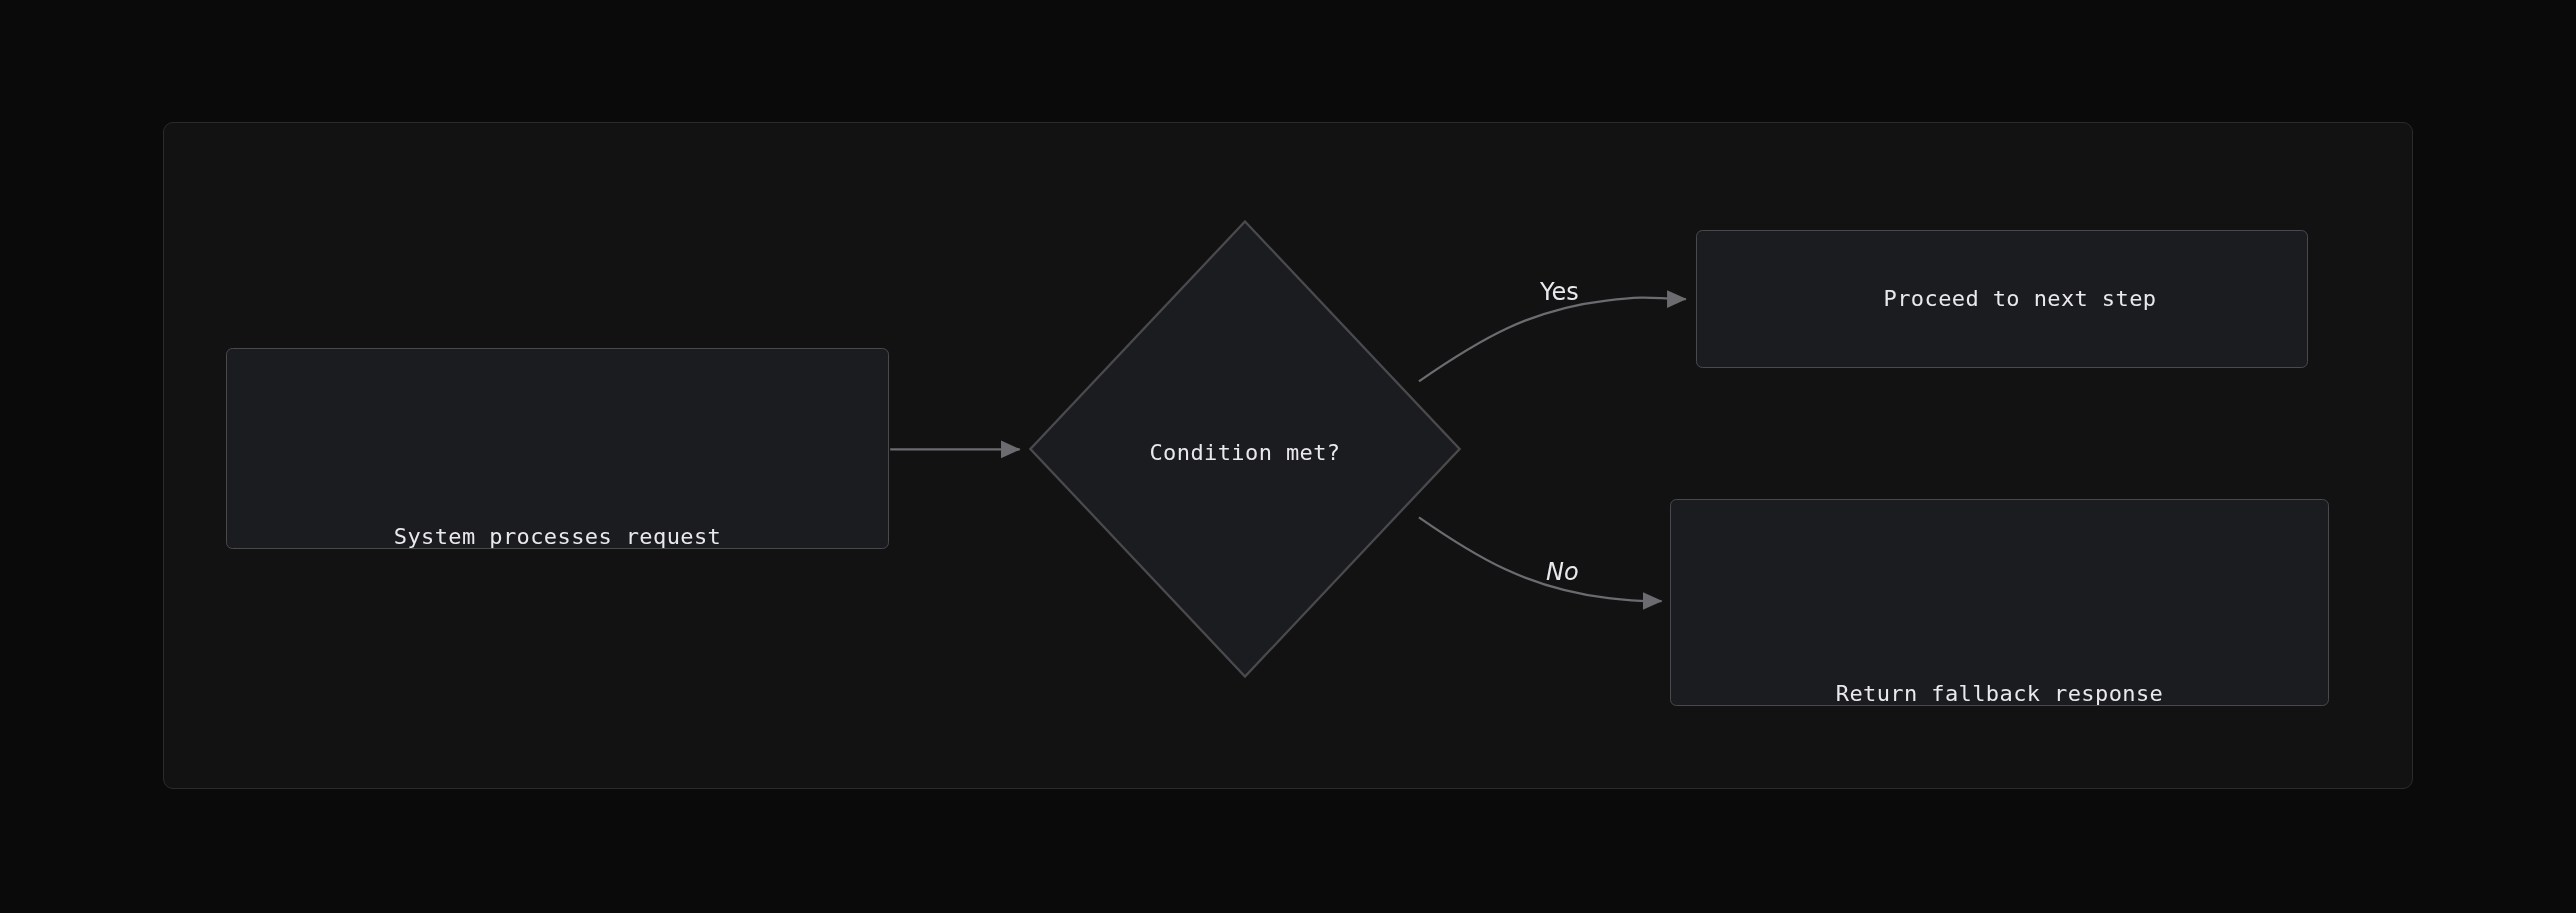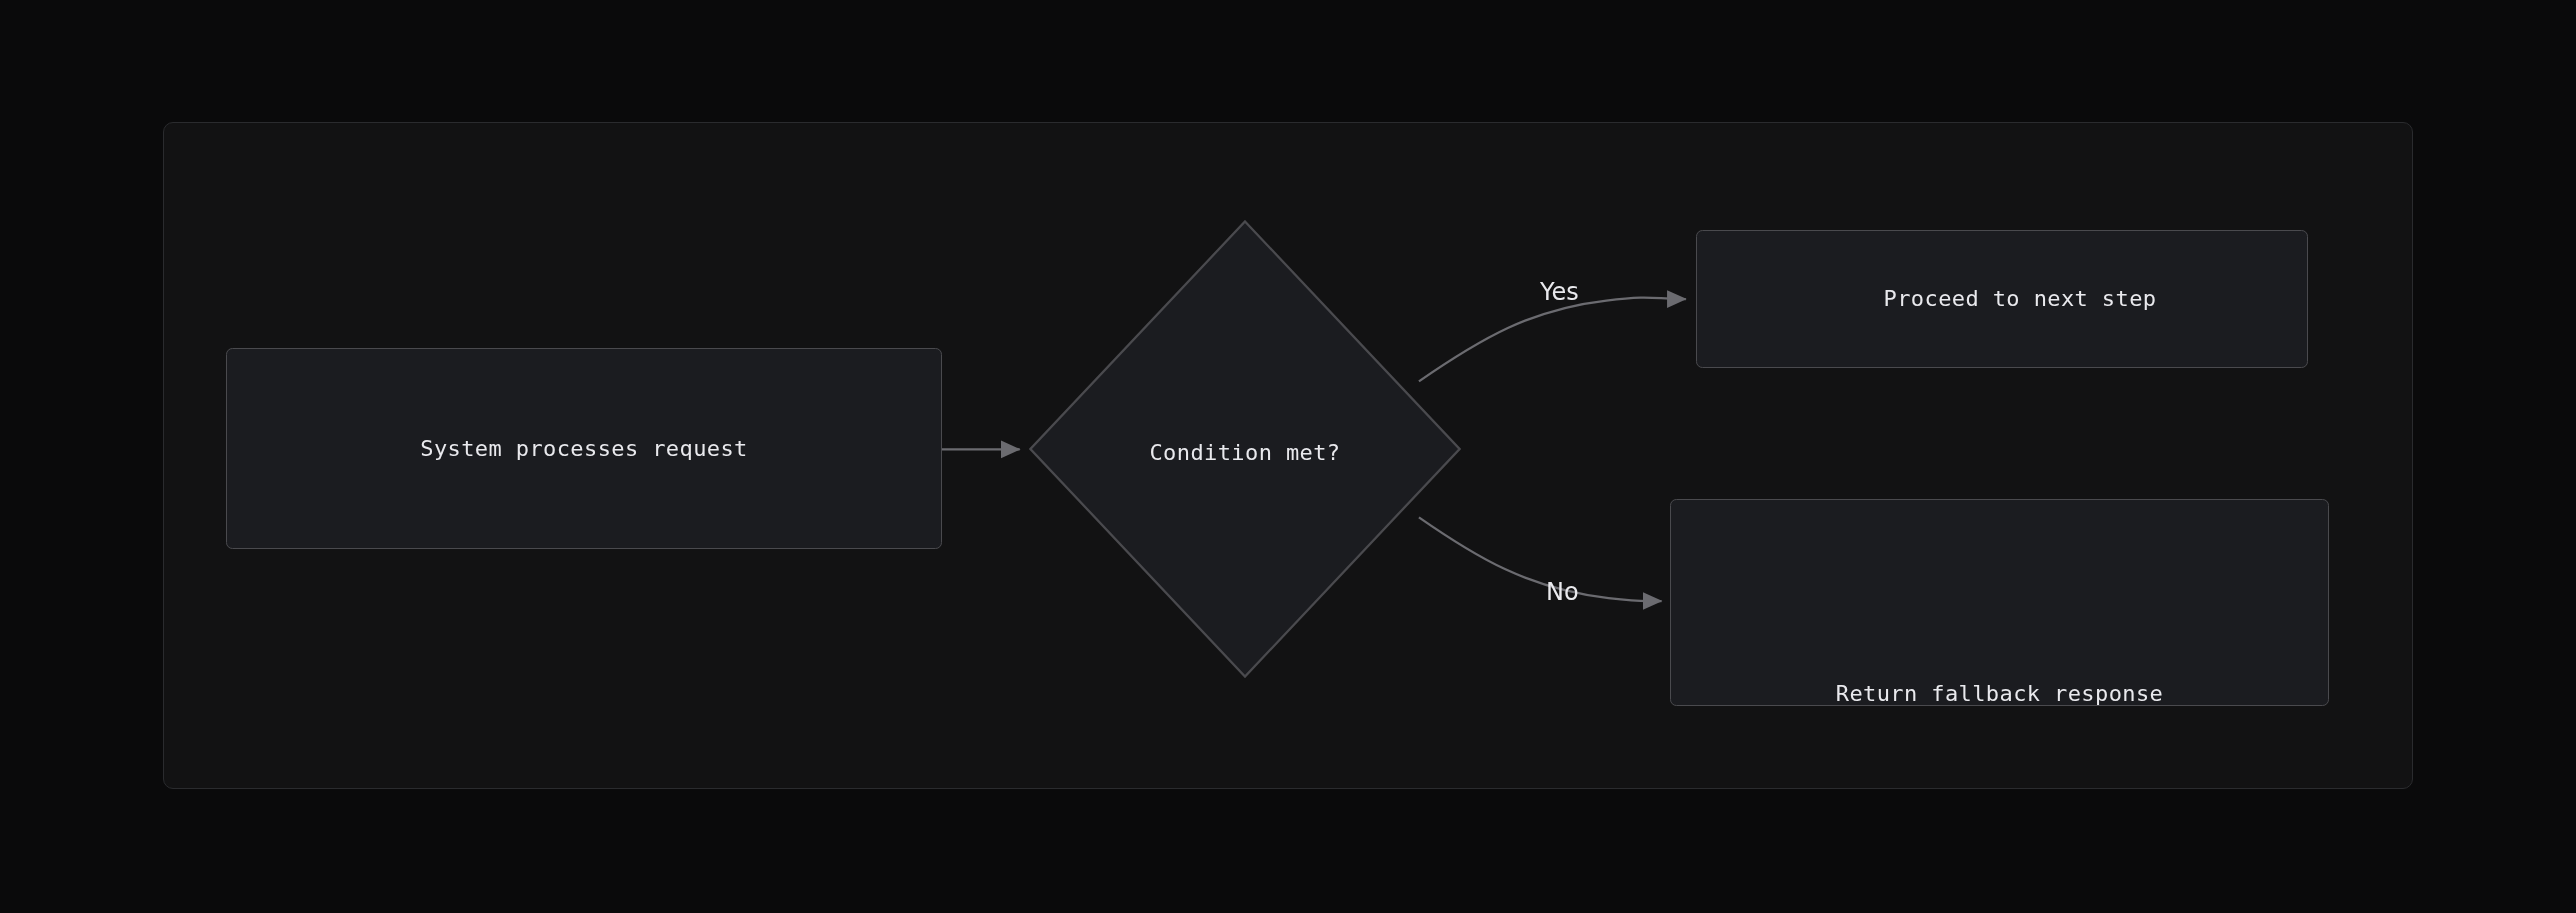--- a/index.html
+++ b/index.html
@@ -62,22 +62,23 @@
     font-size: 22px;
     letter-spacing: 0.4px;
     color: #e9e9ed;
     white-space: nowrap;
     line-height: 1;
   }
 
   #node-process {
     left: 226px;
     top: 348px;
-    width: 716px;
+    width: 663px;
     height: 201px;
+    align-items: flex-end;
   }
   #node-proceed {
     left: 1696px;
     top: 230px;
     width: 612px;
     height: 138px;
     padding-left: 36px;
   }
   #node-fallback {
     left: 1670px;
@@ -127,21 +128,22 @@
     color: #e9e9ed;
     white-space: nowrap;
     line-height: 1;
   }
   #edge-label-yes {
     left: 1540px;
     top: 280px;
   }
   #edge-label-no {
     left: 1546px;
-    top: 580px;
+    top: 560px;
+    font-style: italic;
   }
 </style>
 </head>
 <body>
 
 <div id="stage">
 
   <div id="canvas-panel"></div>
 
   <svg id="edge-layer" viewBox="0 0 3600 1276" width="2576" height="913" xmlns="http://www.w3.org/2000/svg">

